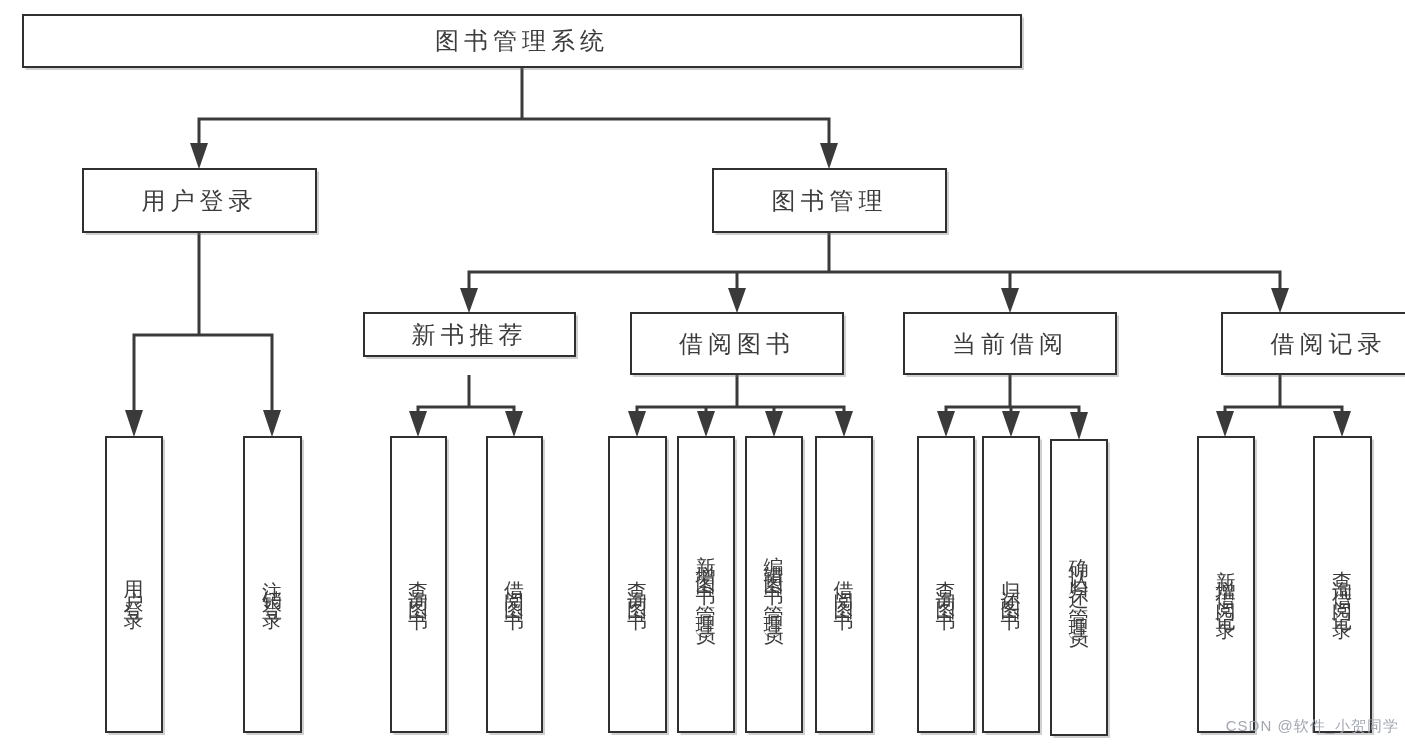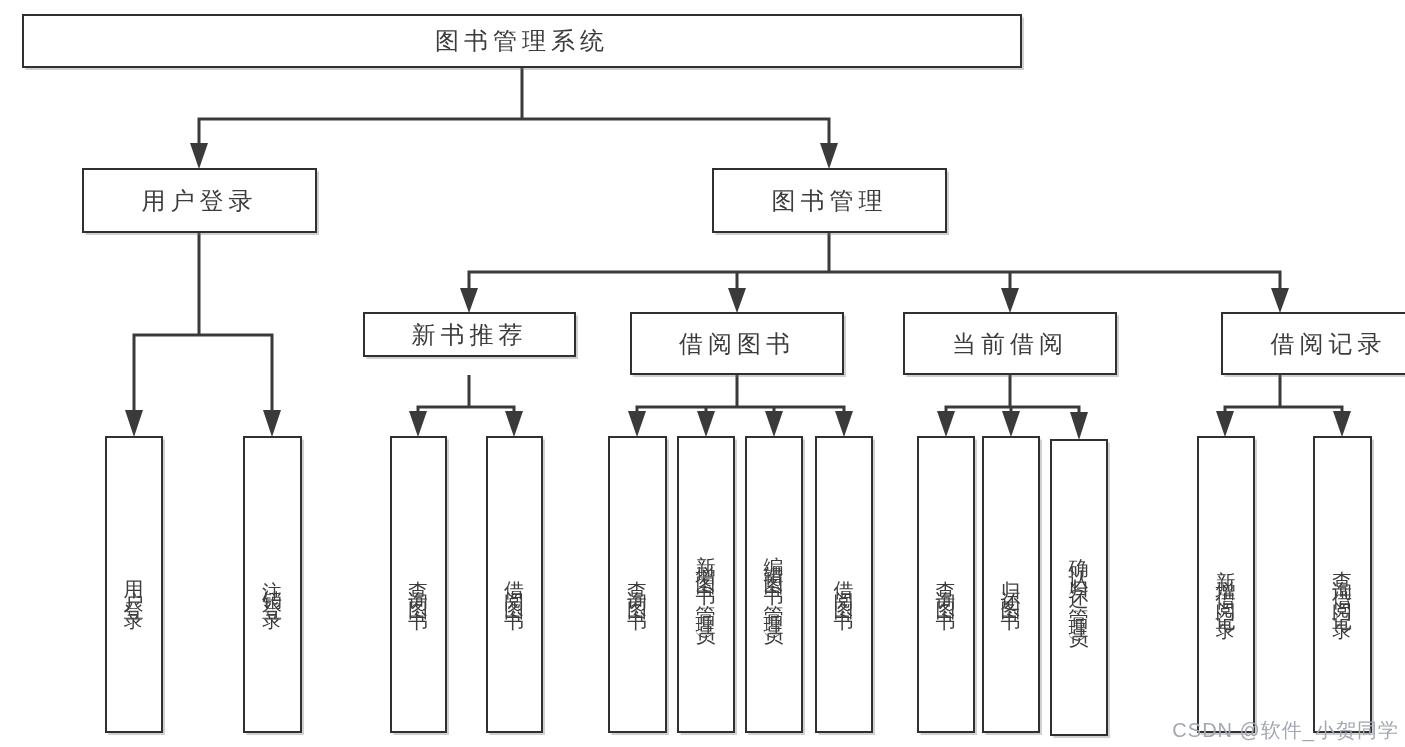--- a/index.html
+++ b/index.html
@@ -55,21 +55,21 @@
     writing-mode:vertical-rl;
     font-size:20px;
     letter-spacing:10px;
     line-height:1;
     white-space:nowrap;
   }
   .watermark{
     position:absolute;
     top:717px;
     right:6px;
-    font-size:20px;
+    font-size:15px;
     color:var(--watermark);
     letter-spacing:1px;
     white-space:nowrap;
   }
 </style>
 </head>
 <body>
 
 <div class="canvas">
 

